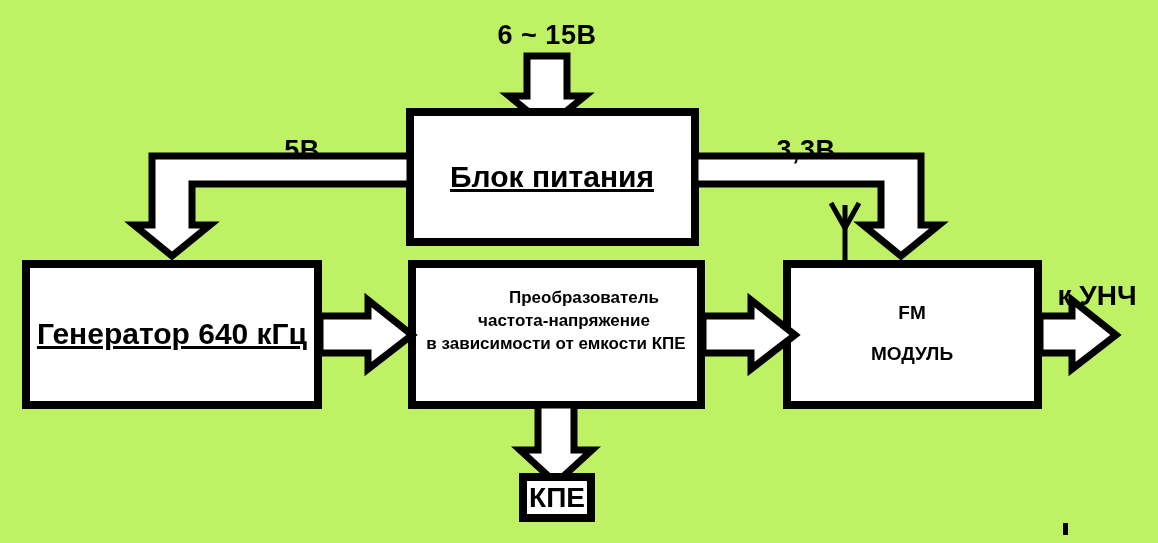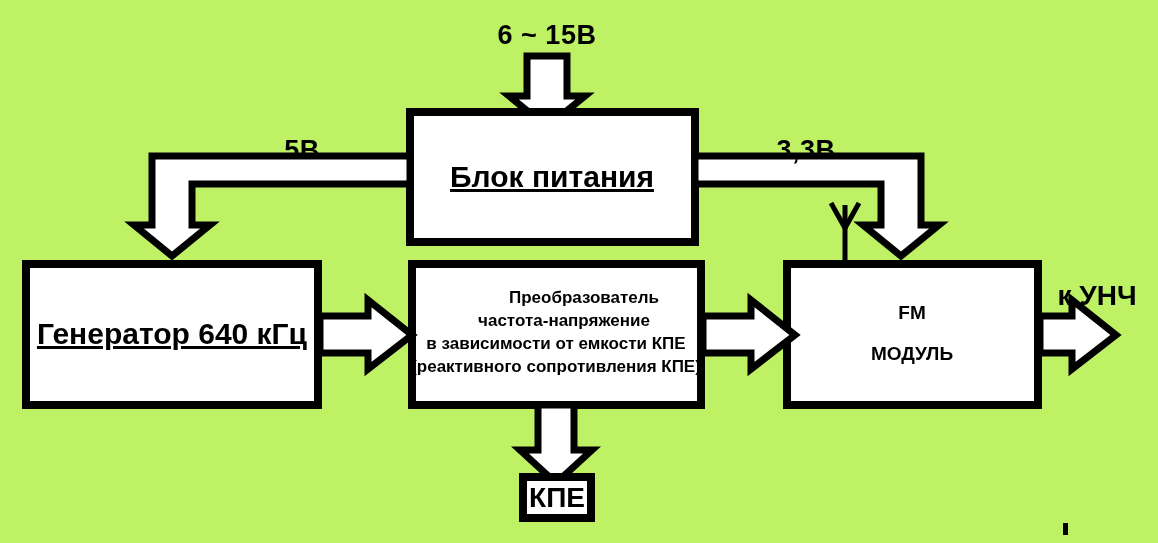--- a/index.html
+++ b/index.html
@@ -178,21 +178,20 @@
 
   <div class="txt label-volt center-abs" style="left:806px; top:150px;">3,3В</div>
 
   <div class="txt block-title-lg center-abs" style="left:552px; top:177px;">Блок питания</div>
 
   <div class="txt block-title-lg center-abs" style="left:172px; top:334px;">Генератор 640 кГц</div>
 
   <div class="txt conv-line center-abs" style="left:556px; top:297px;margin-left:28px;">Преобразователь</div>
   <div class="txt conv-line center-abs" style="left:564px; top:320px;">частота-напряжение</div>
   <div class="txt conv-line center-abs" style="left:556px; top:343px;">в зависимости от емкости КПЕ</div>
-  <div class="txt conv-line center-abs" style="left:556px; top:366px;">(реактивного сопротивления КПЕ)</div>
 
   <div class="txt block-title-md center-abs" style="left:912px; top:312px;">FM</div>
   <div class="txt block-title-md center-abs" style="left:912px; top:353px;">МОДУЛЬ</div>
 
   <div class="txt out-label center-abs" style="left:1097px; top:296px;">к УНЧ</div>
 
   <div class="txt kpe-text center-abs" style="left:557px; top:498px;">КПЕ</div>
 
 </div>
 

